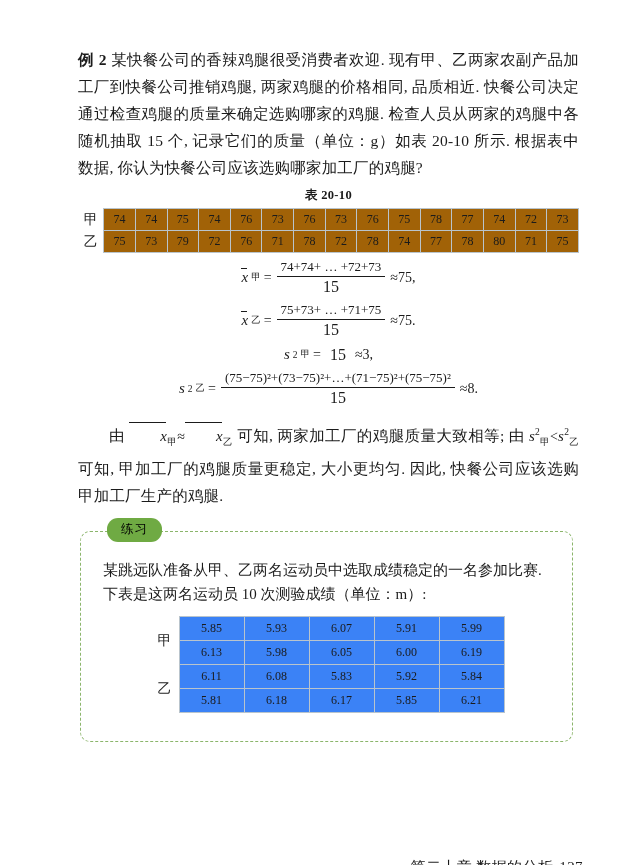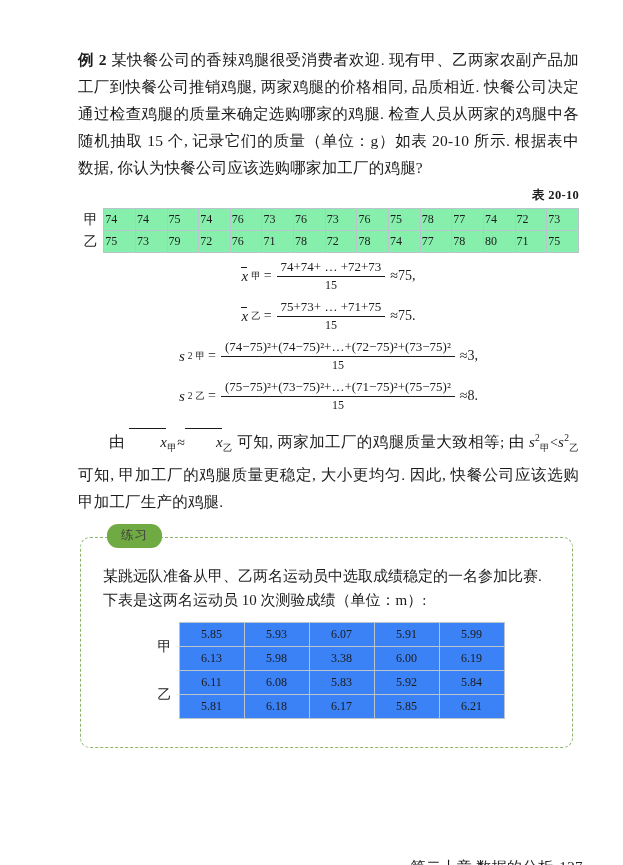--- a/index.html
+++ b/index.html
@@ -35,43 +35,44 @@
   }
   .body-text {
     font-size: 15.5px;
     line-height: 27px;
     text-align: justify;
     letter-spacing: 0.2px;
   }
   .indent2 { text-indent: 2em; }
 
   .table-caption {
-    text-align: right;
+    text-align: center;
     font-size: 12.5px;
     font-weight: bold;
     margin: 6px 0 4px 0;
     letter-spacing: 0.3px;
   }
   
   .data-table-wrap {
     display: flex;
     justify-content: center;
     margin-bottom: 6px;
   }
   table.datatable {
     border-collapse: collapse;
     font-family: "Liberation Serif", serif;
     font-size: 12px;
   }
   table.datatable td {
     border: 1px solid #b9c4cc;
     width: 30px;
     height: 19px;
+    text-align: center;
     vertical-align: middle;
-    background: #86efac;
+    background: #a16207;
     color: #1b1b1b;
   }
   table.datatable td.rowhead {
     width: 24px;
     background: #ffffff;
     border: none;
     font-size: 14px;
     text-align: center;
     font-family: "Liberation Serif", serif;
   }
@@ -95,21 +96,21 @@
     margin: 0 2px;
   }
   .frac .num {
     padding: 0 4px 1px 4px;
     border-bottom: 1px solid #1b1b1b;
     font-size: 13px;
     white-space: nowrap;
   }
   .frac .den {
     padding: 1px 4px 0 4px;
-    font-size: 12px;
+    font-size: 16px;
   }
   .var {
     font-style: italic;
     font-size: 15px;
   }
   .sub {
     font-size: 9.5px;
     vertical-align: sub;
     font-style: normal;
   }
@@ -140,21 +141,21 @@
     border: 1.5px dashed #8bb56b;
     border-radius: 10px;
     padding: 26px 20px 16px 22px;
     background: #ffffff;
   }
   .exercise-tag {
     position: absolute;
     top: -14px;
     left: 26px;
     background: #6faa43;
-    color: #404040;
+    color: #000000;
     font-size: 12.5px;
     font-family: Liberation Mono, monospace;
     padding: 3px 14px 4px 14px;
     border-radius: 11px;
     letter-spacing: 1px;
   }
   .exercise p {
     margin: 0;
     font-size: 15px;
     line-height: 24px;
@@ -278,21 +279,20 @@
   </div>
 
 
   <div class="math-center">
     <span class="mathline">
       <span class="var">s</span>
         <span class="sup">2</span>
         <span class="sub">甲</span>
       <span>=</span>
       <span class="frac">
-        <span class="num">(74−75)²+(74−75)²+…+(72−75)²+(73−75)²</span>
         <span class="den">15</span>
       </span>
       <span>≈3,</span>
     </span>
   </div>
 
   <div class="math-center">
     <span class="mathline">
       <span class="var">s</span>
         <span class="sup">2</span>
@@ -321,21 +321,21 @@
           <td class="rowhead" rowspan="2">甲</td>
           <td>5.85</td>
           <td>5.93</td>
           <td>6.07</td>
           <td>5.91</td>
           <td>5.99</td>
         </tr>
         <tr>
           <td>6.13</td>
           <td>5.98</td>
-          <td>3.38</td>
+          <td>6.05</td>
           <td>6.00</td>
           <td>6.19</td>
         </tr>
         <tr>
           <td class="rowhead" rowspan="2">乙</td>
           <td>6.11</td>
           <td>6.08</td>
           <td>5.83</td>
           <td>5.92</td>
           <td>5.84</td>

